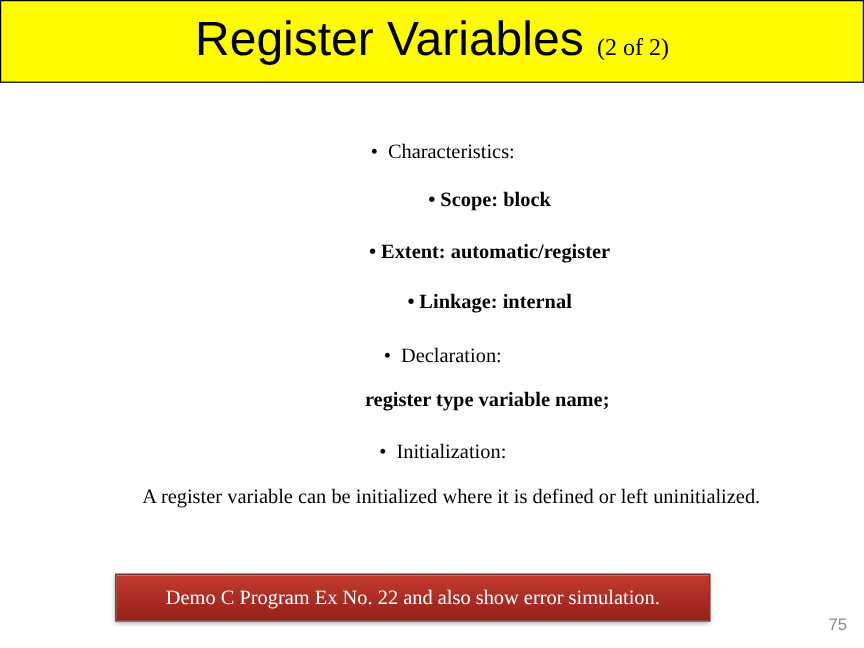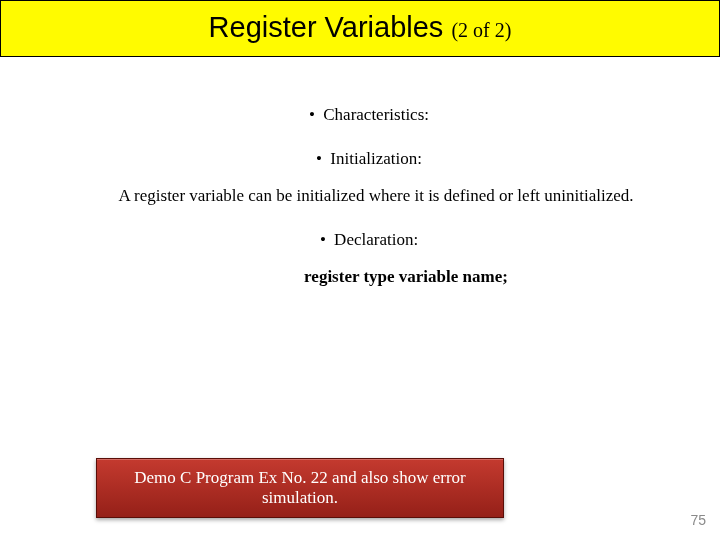--- a/index.html
+++ b/index.html
@@ -12,21 +12,21 @@
     overflow: hidden;
   }
   .title-bar {
     background: #fffb00;
     border: 1px solid #000;
     padding: 10px 0 12px 0;
     text-align: center;
   }
   .title-main {
     font-family: Arial, Helvetica, sans-serif;
-    font-size: 29px;
+    font-size: 40px;
     color: #000;
     font-weight: 400;
   }
   .title-sub {
     font-family: Liberation Serif, serif;
     font-size: 20px;
     color: #000;
     font-weight: 400;
   }
   .content {
@@ -62,21 +62,21 @@
   }
   .init-body {
     margin-top: 16px;
     margin-left: 18px;
     margin-bottom: 0;
   }
   .demo-box {
     position: absolute;
     left: 96px;
     bottom: 22px;
-    width: 408px;
+    width: 496px;
     background: linear-gradient(#c43a2f, #952018);
     border: 1px solid #5a0e08;
     box-shadow: 0 2px 4px rgba(0,0,0,0.35), inset 0 1px 0 rgba(255,255,255,0.25);
     color: #fff;
     text-align: center;
     padding: 9px 8px;
     font-size: 17px;
   }
   .page-num {
     position: absolute;
@@ -93,32 +93,37 @@
 
 <div class="title-bar">
   <span class="title-main">Register Variables </span><span class="title-sub">(2 of 2)</span>
 </div>
 
 <div class="content">
 
   <div class="lvl1">
     <span class="bullet">•</span>
     <span class="label">Characteristics:</span>
+    <div class="sub-list">
+      <div class="item"><span class="bullet">•</span><span>Scope: block</span></div>
+      <div class="item"><span class="bullet">•</span><span>Extent: automatic/register</span></div>
+      <div class="item"><span class="bullet">•</span><span>Linkage: internal</span></div>
+    </div>
+  </div>
+
+  <div class="lvl1">
+    <span class="bullet">•</span>
+    <span class="label">Declaration:</span>
+    <div class="decl-body">register type variable name;</div>
   </div>
 
   <div class="lvl1">
     <span class="bullet">•</span>
     <span class="label">Initialization:</span>
     <div class="init-body">A register variable can be initialized where it is defined or left uninitialized.</div>
-  </div>
-
-  <div class="lvl1">
-    <span class="bullet">•</span>
-    <span class="label">Declaration:</span>
-    <div class="decl-body">register type variable name;</div>
   </div>
 
 </div>
 
 <div class="demo-box">
   <span>Demo C Program Ex No. 22 and also show error simulation.</span>
 </div>
 
 <div class="page-num">75</div>
 

